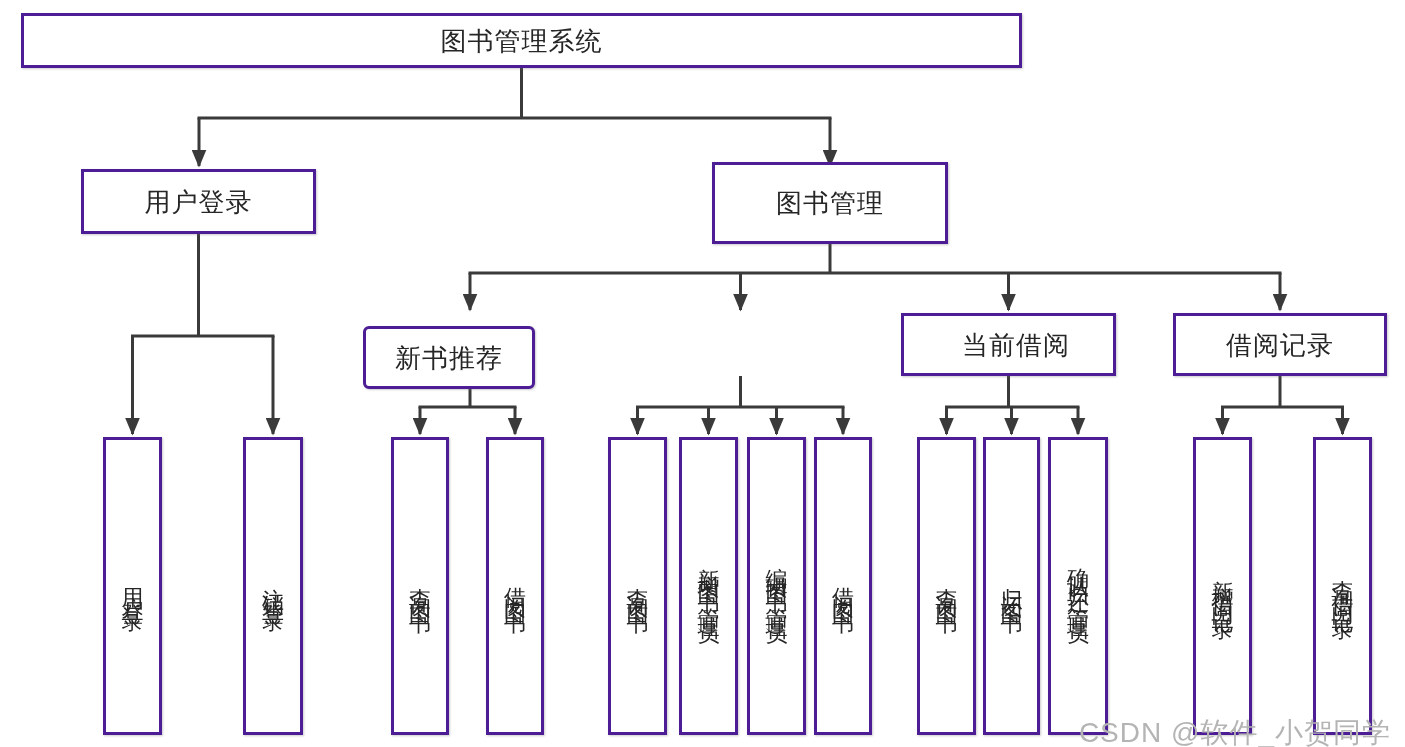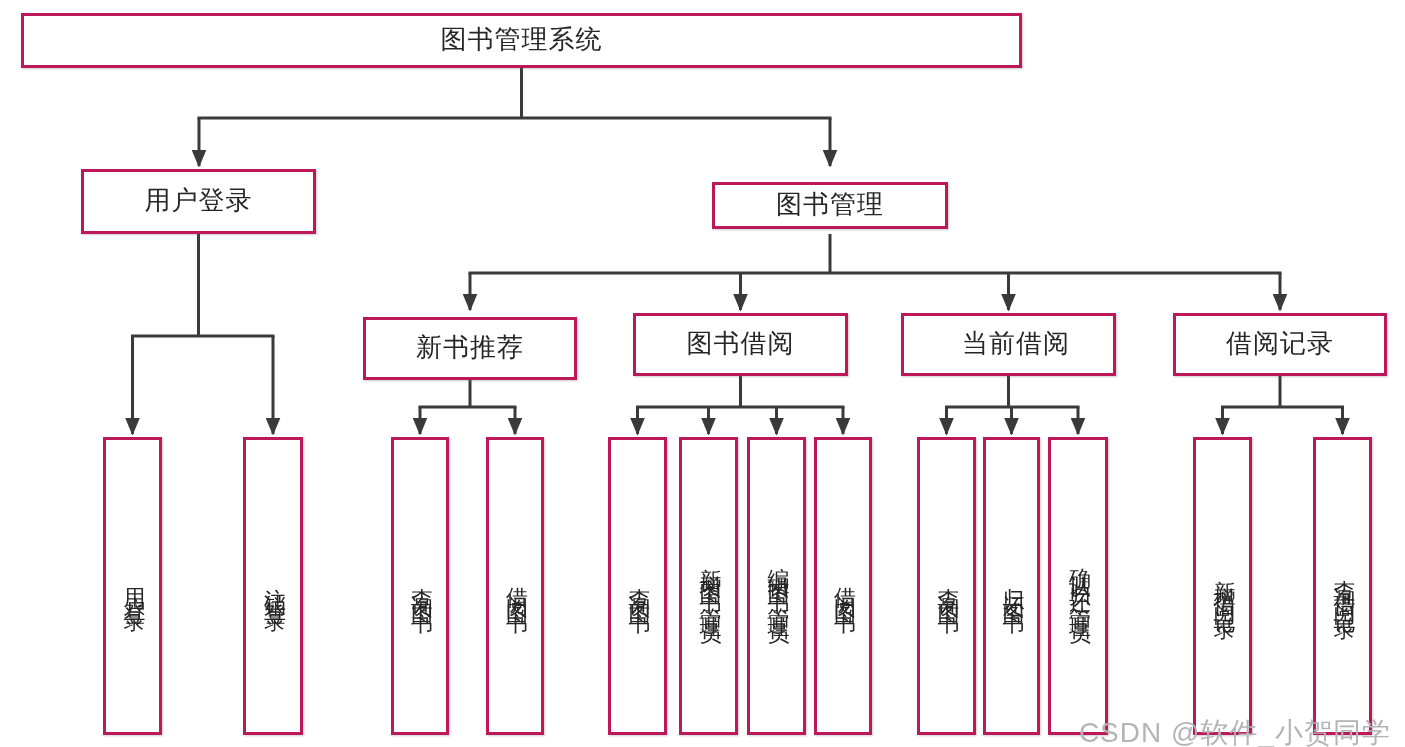--- a/index.html
+++ b/index.html
@@ -19,27 +19,26 @@
     position: absolute;
     left: 0; top: 0;
     width: 1405px;
     height: 747px;
     pointer-events: none;
   }
   .node {
     position: absolute;
     box-sizing: border-box;
     background: #ffffff;
-    border: 3px solid #be185d;
+    border: 3px solid #4c1d95;
     box-shadow: 1px 1px 2px rgba(110,110,110,0.35);
     display: flex;
     align-items: center;
     justify-content: center;
     color: #262626;
-    font-family: Liberation Mono, monospace;
   }
   .hbox .label {
     font-size: 26px;
     letter-spacing: 1px;
     line-height: 1;
     white-space: nowrap;
   }
   .vbox .label {
     writing-mode: vertical-rl;
     text-orientation: mixed;
@@ -53,22 +52,22 @@
     top: 714px;
     right: 14px;
     font-size: 28px;
     letter-spacing: 1px;
     color: #b4b4b4;
     white-space: nowrap;
   }
   
   #n-root           { left: 21px;   top: 13px;  width: 1001px; height: 55px; }
   #n-user-login     { left: 81px;   top: 169px; width: 235px;  height: 65px; }
-  #n-book-mgmt      { left: 712px;  top: 182px; width: 236px;  height: 47px; }
-  #n-new-book-rec   { left: 363px;  top: 317px; width: 214px;  height: 63px; }
+  #n-book-mgmt      { left: 712px;  top: 162px; width: 236px;  height: 82px; }
+  #n-new-book-rec   { left: 363px;  top: 326px; width: 172px;  height: 63px; border-radius: 6px; }
   #n-book-borrow    { left: 633px;  top: 313px; width: 215px;  height: 63px; }
   #n-current-borrow { left: 901px;  top: 313px; width: 215px;  height: 63px; padding-left: 15px; }
   #n-borrow-records { left: 1173px; top: 313px; width: 214px;  height: 63px; }
   .vbox             { top: 437px;   height: 298px; }
   #l-user-login     { left: 103px;  width: 59px; }
   #l-logout         { left: 243px;  width: 60px; }
   #l-query-books-1  { left: 391px;  width: 58px; }
   #l-borrow-books-1 { left: 486px;  width: 58px; }
   #l-query-books-2  { left: 608px;  width: 59px; }
   #l-add-book       { left: 679px;  width: 59px; }
@@ -142,23 +141,20 @@
   <div class="node hbox" id="n-user-login">
     <span class="label">用户登录</span>
   </div>
   <div class="node hbox" id="n-book-mgmt">
     <span class="label">图书管理</span>
   </div>
 
   <div class="node hbox" id="n-new-book-rec">
     <span class="label">新书推荐</span>
   </div>
-  <div class="node hbox" id="n-book-borrow">
-    <span class="label">图书借阅</span>
-  </div>
   <div class="node hbox" id="n-current-borrow">
     <span class="label">当前借阅</span>
   </div>
   <div class="node hbox" id="n-borrow-records">
     <span class="label">借阅记录</span>
   </div>
 
   <div class="node vbox" id="l-user-login">
     <span class="label">用户登录</span>
   </div>

